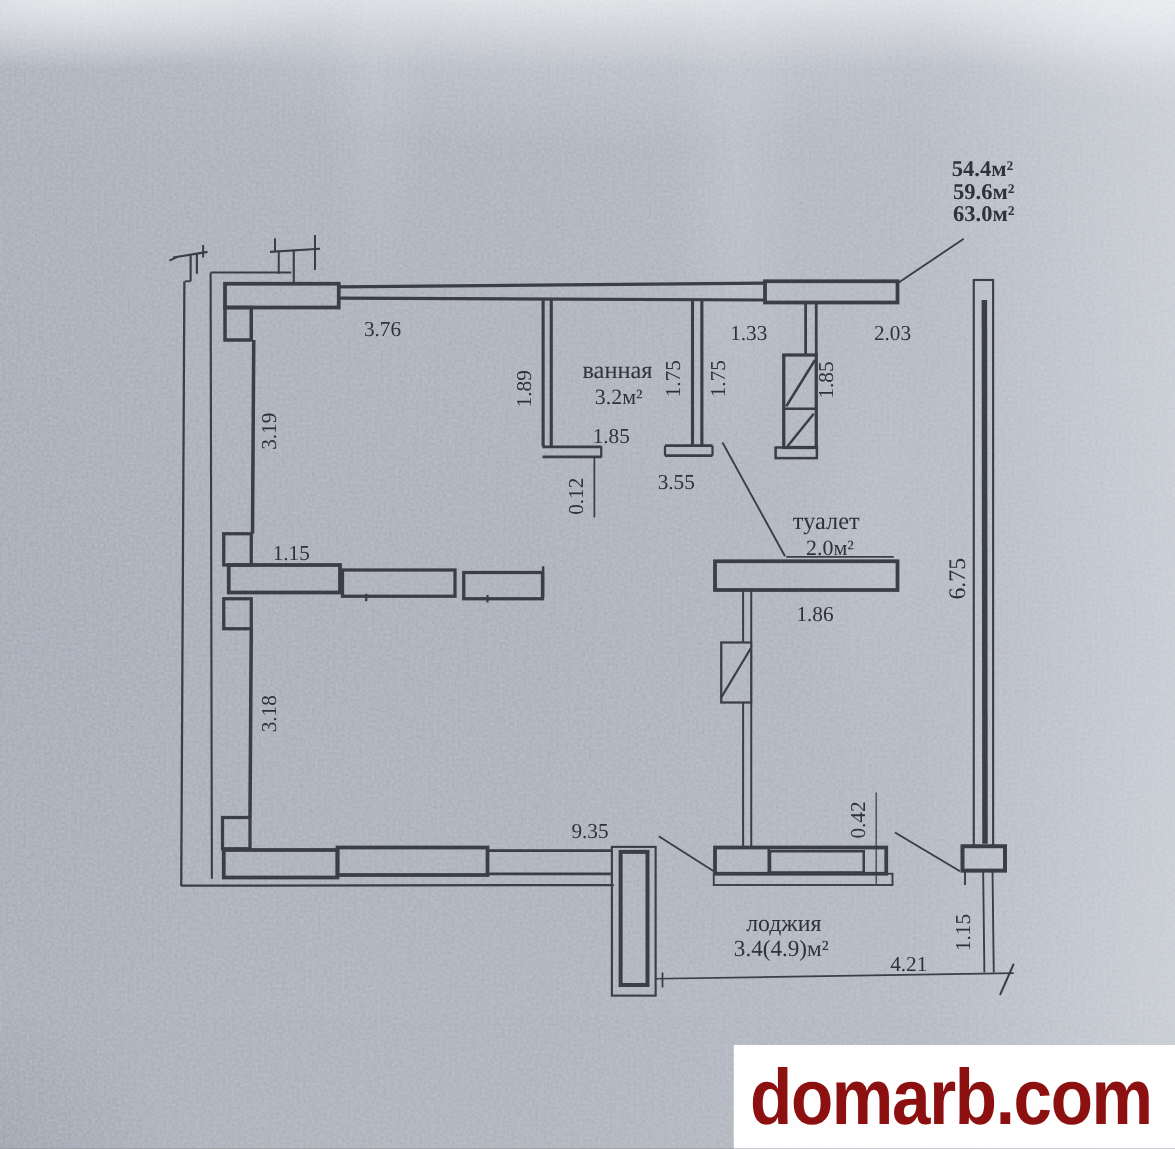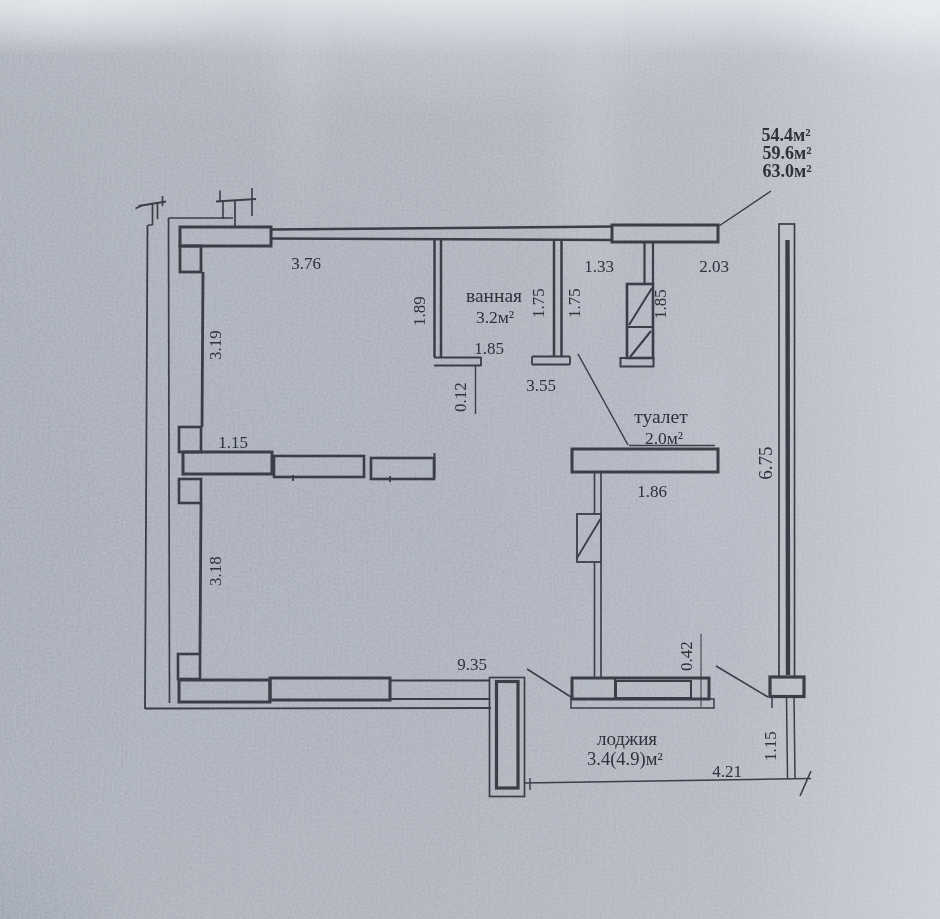--- a/index.html
+++ b/index.html
@@ -240,13 +240,17 @@
       <text x="625" y="765" font-size="18.5px">3.4(4.9)м²</text>
 
       <text x="472" y="670">9.35</text>
 
       <text x="727" y="777">4.21</text>
 
       <text transform="translate(776,746) rotate(-90)">1.15</text>
     </g>
   </svg>
 
+  <div id="wm">
+
+    <div id="wmt">domarb.com</div>
+  </div>
 </div>
 
 </body></html>

